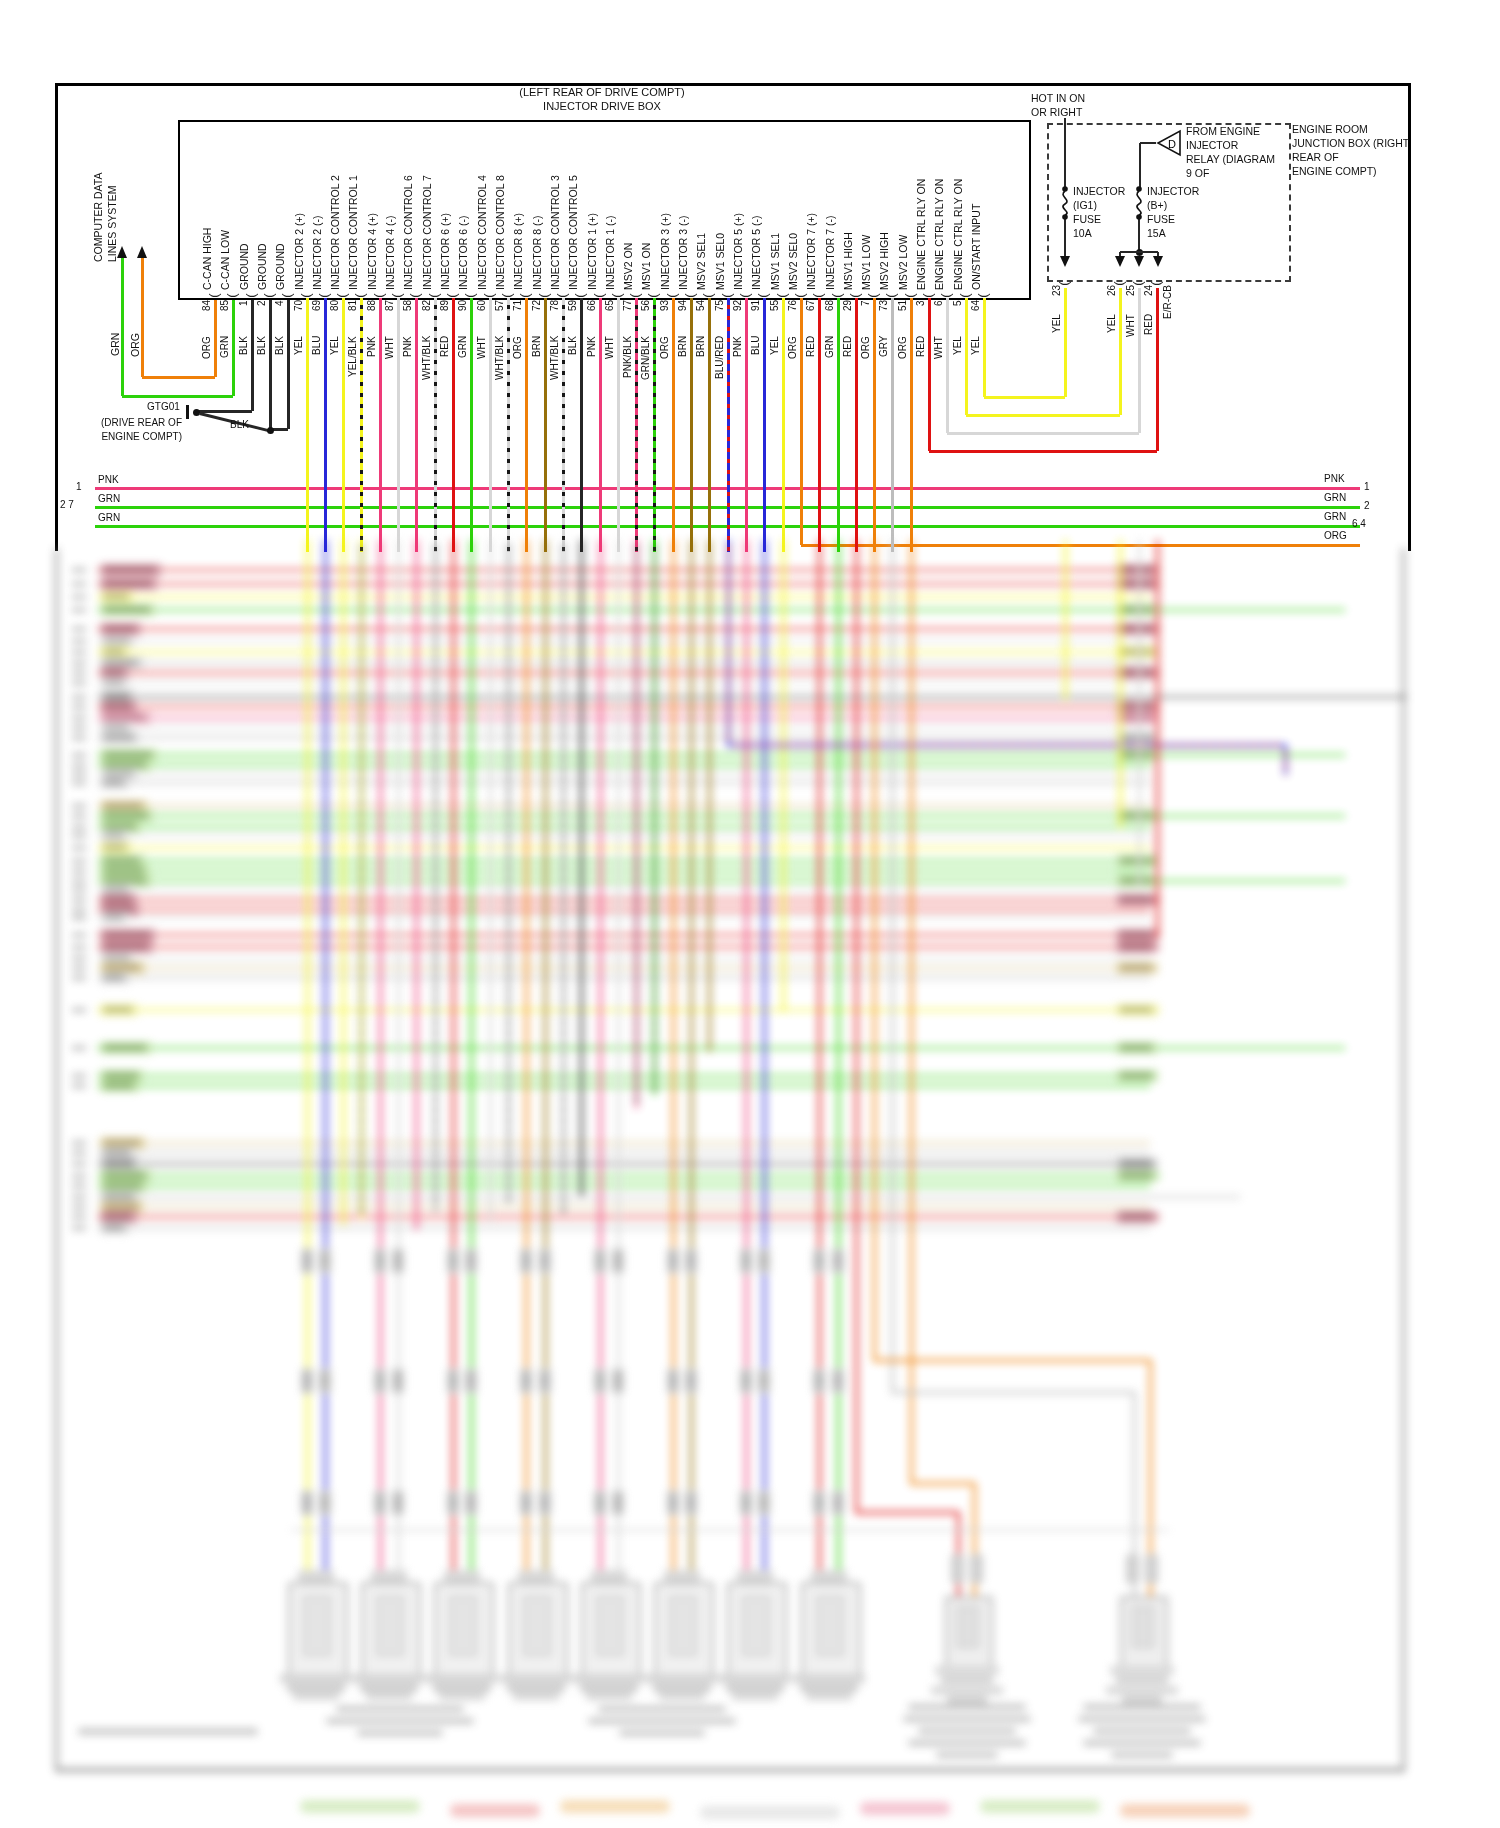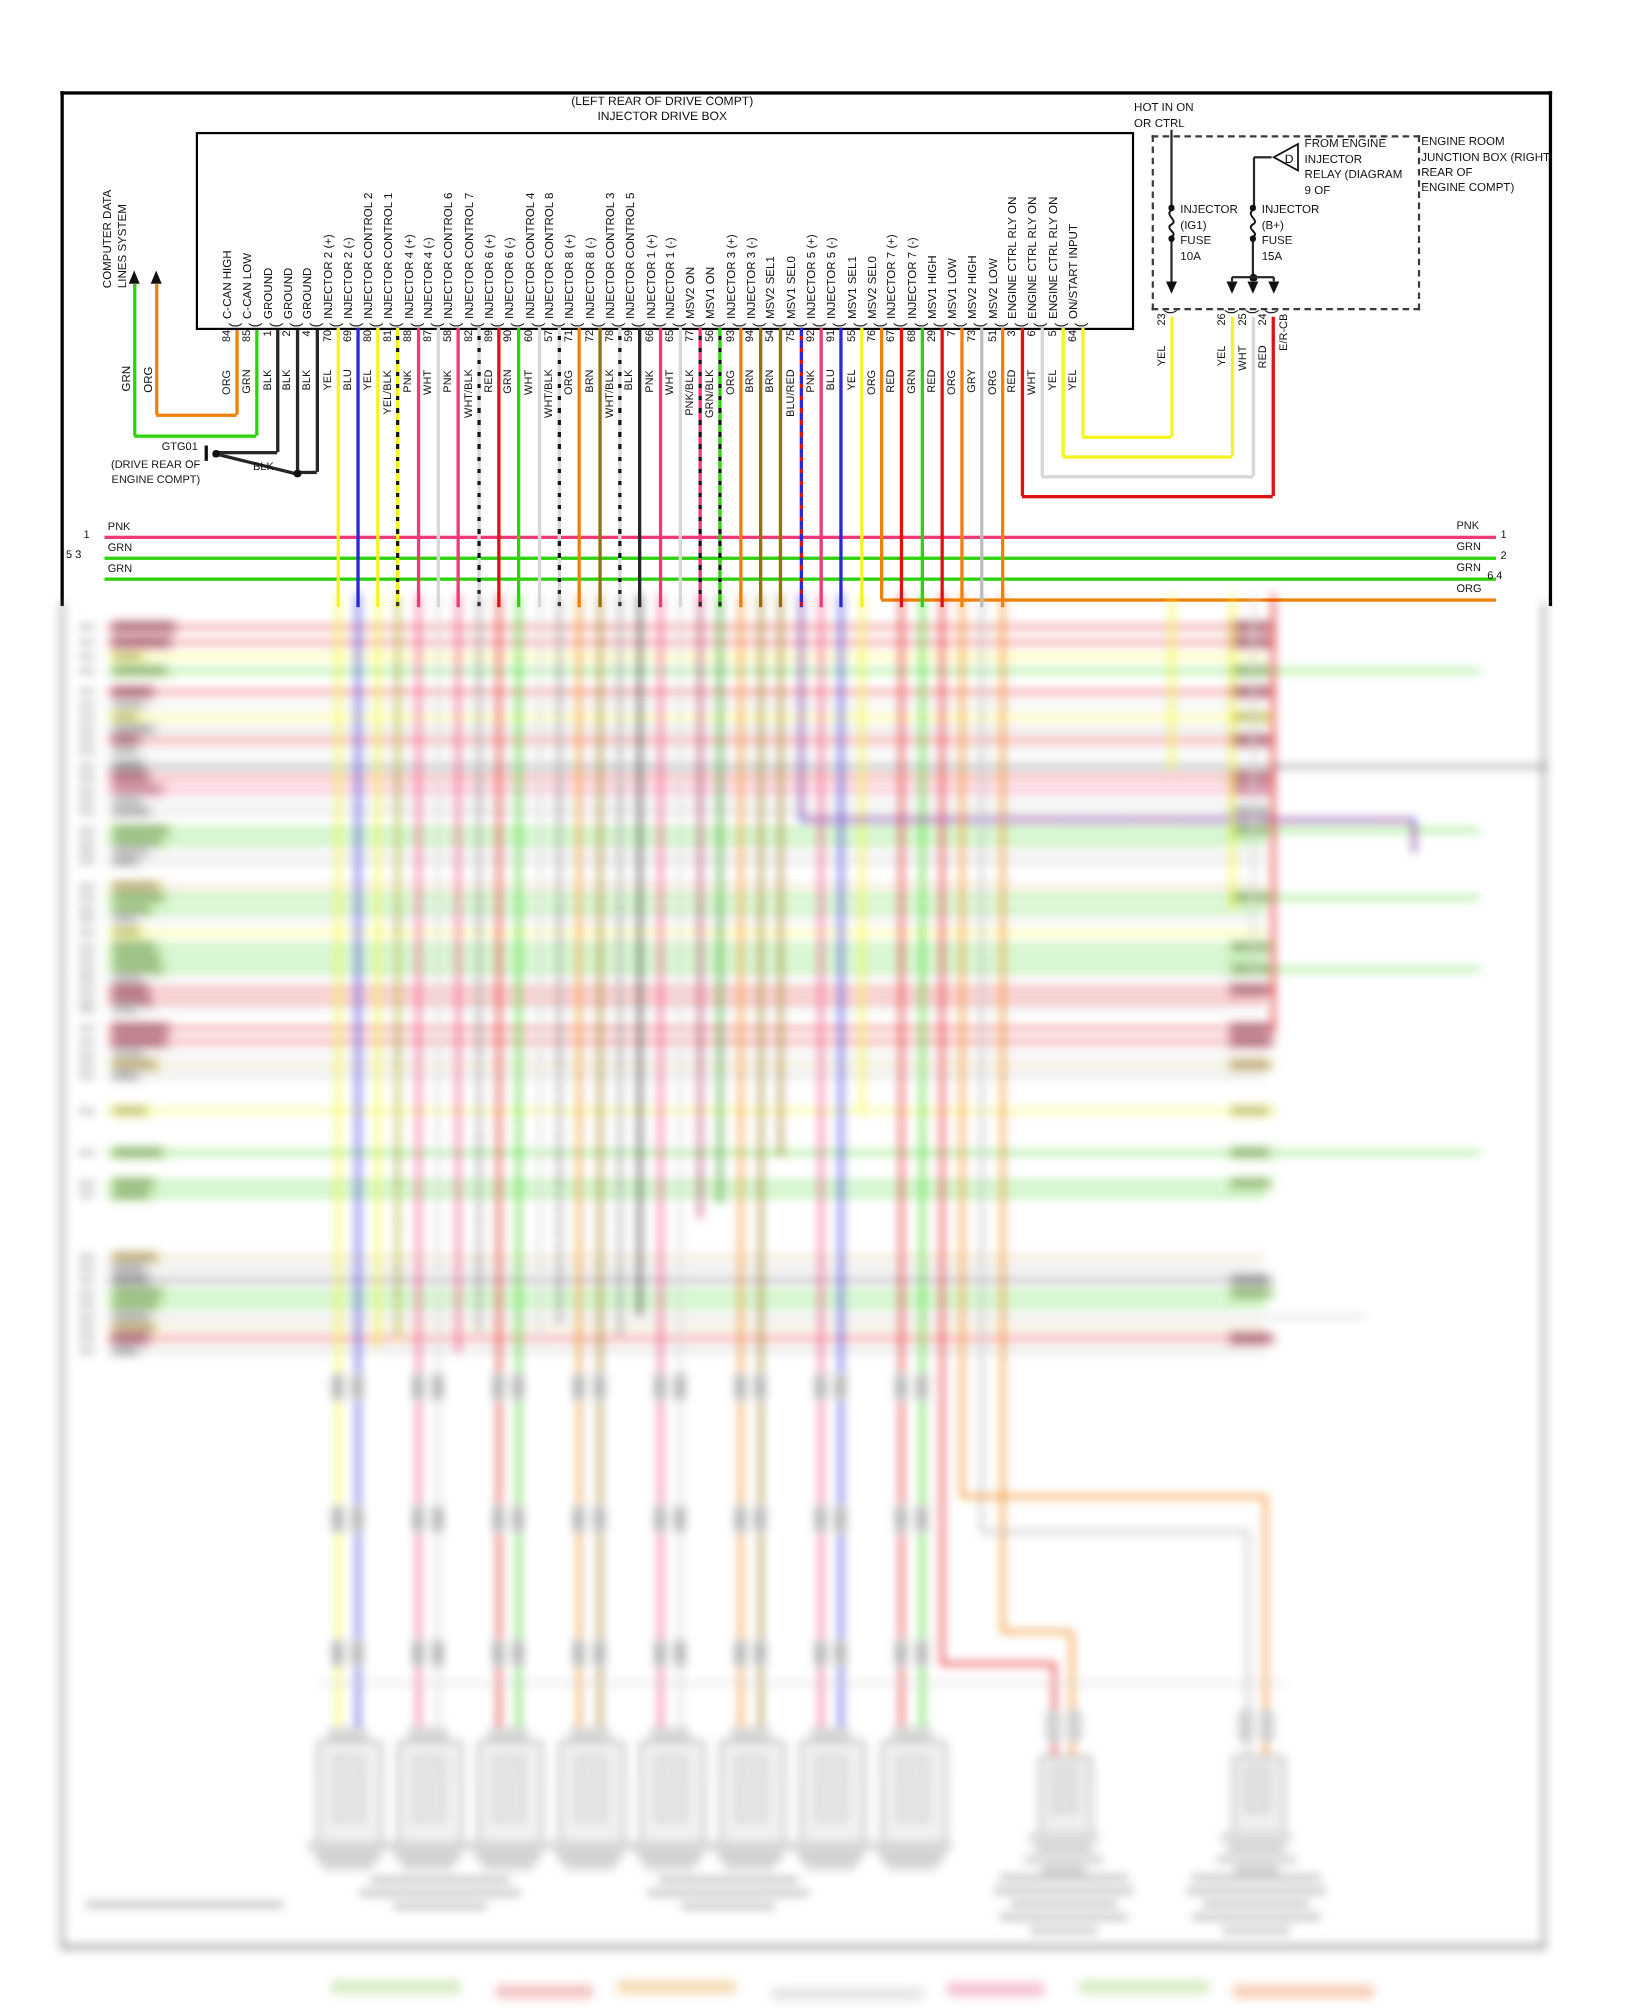--- a/index.html
+++ b/index.html
@@ -26,21 +26,21 @@
       <span class="htext" style="position: absolute; left: 402px; top: 86px; width: 400px; text-align: center; font-size: 11px;">(LEFT REAR OF DRIVE COMPT)</span>
       <span class="htext" style="position: absolute; left: 402px; top: 100px; width: 400px; text-align: center; font-size: 11px;">INJECTOR DRIVE BOX</span>
       <div style="position: absolute; left: 178px; top: 120px; width: 849px; height: 176px; border: 2px solid rgb(0, 0, 0);"></div>
       <div style="position: absolute; left: 95px; top: 486.5px; width: 1265px; height: 3px; background: rgb(238, 58, 120);"></div>
       <div style="position: absolute; left: 95px; top: 505.5px; width: 1265px; height: 3px; background: rgb(44, 210, 10);"></div>
       <div style="position: absolute; left: 95px; top: 524.5px; width: 1265px; height: 3px; background: rgb(44, 210, 10);"></div>
       <div style="position: absolute; left: 801px; top: 543.5px; width: 559px; height: 3px; background: rgb(239, 128, 9);"></div>
       <span class="htext" style="position: absolute; left: 98px; top: 474px; font-size: 10px;">PNK</span>
       <span class="htext" style="position: absolute; left: 76px; top: 481px; font-size: 10px;">1</span>
       <span class="htext" style="position: absolute; left: 98px; top: 493px; font-size: 10px;">GRN</span>
-      <span class="htext" style="position: absolute; left: 60px; top: 499px; font-size: 10px;">5 3</span>
+      <span class="htext" style="position: absolute; left: 60px; top: 499px; font-size: 10px;">2 7</span>
       <span class="htext" style="position: absolute; left: 98px; top: 512px; font-size: 10px;">GRN</span>
       <span class="htext" style="position: absolute; left: 1324px; top: 473px; font-size: 10px;">PNK</span>
       <span class="htext" style="position: absolute; left: 1364px; top: 481px; font-size: 10px;">1</span>
       <span class="htext" style="position: absolute; left: 1324px; top: 492px; font-size: 10px;">GRN</span>
       <span class="htext" style="position: absolute; left: 1364px; top: 500px; font-size: 10px;">2</span>
       <span class="htext" style="position: absolute; left: 1324px; top: 511px; font-size: 10px;">GRN</span>
       <span class="htext" style="position: absolute; left: 1352px; top: 518px; font-size: 10px;">6 4</span>
       <span class="htext" style="position: absolute; left: 1324px; top: 530px; font-size: 10px;">ORG</span>
       <span class="vtext" style="position: absolute; left: 92px; top: 152px; height: 110px; text-align: start;">COMPUTER DATA</span>
       <span class="vtext" style="position: absolute; left: 106px; top: 152px; height: 110px; text-align: start;">LINES SYSTEM</span>
@@ -280,21 +280,21 @@
       <div style="position: absolute; left: 966px; top: 413.5px; width: 154px; height: 3px; background: rgb(244, 244, 30);"></div>
       <div style="position: absolute; left: 1118.5px; top: 288px; width: 3px; height: 127px; background: rgb(244, 244, 30);"></div>
       <div style="position: absolute; left: 945.5px; top: 298px; width: 3px; height: 135px; background: rgb(215, 215, 215);"></div>
       <div style="position: absolute; left: 947px; top: 431.5px; width: 192px; height: 3px; background: rgb(215, 215, 215);"></div>
       <div style="position: absolute; left: 1137.5px; top: 288px; width: 3px; height: 145px; background: rgb(215, 215, 215);"></div>
       <div style="position: absolute; left: 927.5px; top: 298px; width: 3px; height: 153px; background: rgb(223, 18, 18);"></div>
       <div style="position: absolute; left: 929px; top: 449.5px; width: 228px; height: 3px; background: rgb(223, 18, 18);"></div>
       <div style="position: absolute; left: 1155.5px; top: 288px; width: 3px; height: 163px; background: rgb(223, 18, 18);"></div>
       <div style="position: absolute; left: 1047px; top: 123px; width: 240px; height: 155px; border: 2px dashed rgb(58, 58, 58);"></div>
       <span class="htext" style="position: absolute; left: 1031px; top: 92px;">HOT IN ON</span>
-      <span class="htext" style="position: absolute; left: 1031px; top: 106px;">OR CTRL</span>
+      <span class="htext" style="position: absolute; left: 1031px; top: 106px;">OR RIGHT</span>
       <span class="htext" style="position: absolute; left: 1292px; top: 123px;">ENGINE ROOM</span>
       <span class="htext" style="position: absolute; left: 1292px; top: 137px;">JUNCTION BOX (RIGHT</span>
       <span class="htext" style="position: absolute; left: 1292px; top: 151px;">REAR OF</span>
       <span class="htext" style="position: absolute; left: 1292px; top: 165px;">ENGINE COMPT)</span>
       <span class="htext" style="position: absolute; left: 1186px; top: 125px;">FROM ENGINE</span>
       <span class="htext" style="position: absolute; left: 1186px; top: 139px;">INJECTOR</span>
       <span class="htext" style="position: absolute; left: 1186px; top: 153px;">RELAY (DIAGRAM</span>
       <span class="htext" style="position: absolute; left: 1186px; top: 167px;">9 OF</span>
       <div style="position: absolute; left: 1155px; top: 129px; width: 26px; height: 28px;"><svg width="26" height="28" viewBox="0 0 26 28">
           <polygon points="25,2 25,26 3,14" fill="#fff" stroke="#111" stroke-width="1.6"></polygon>

